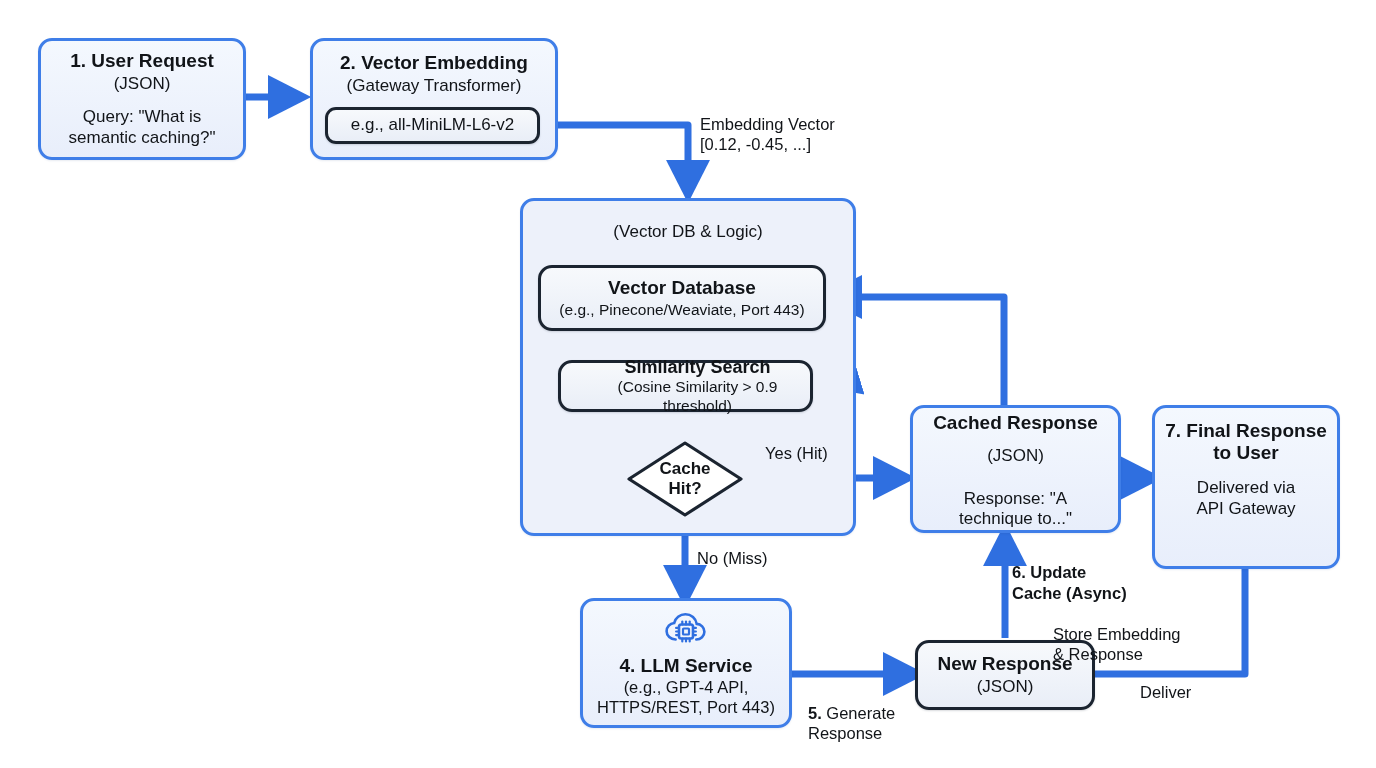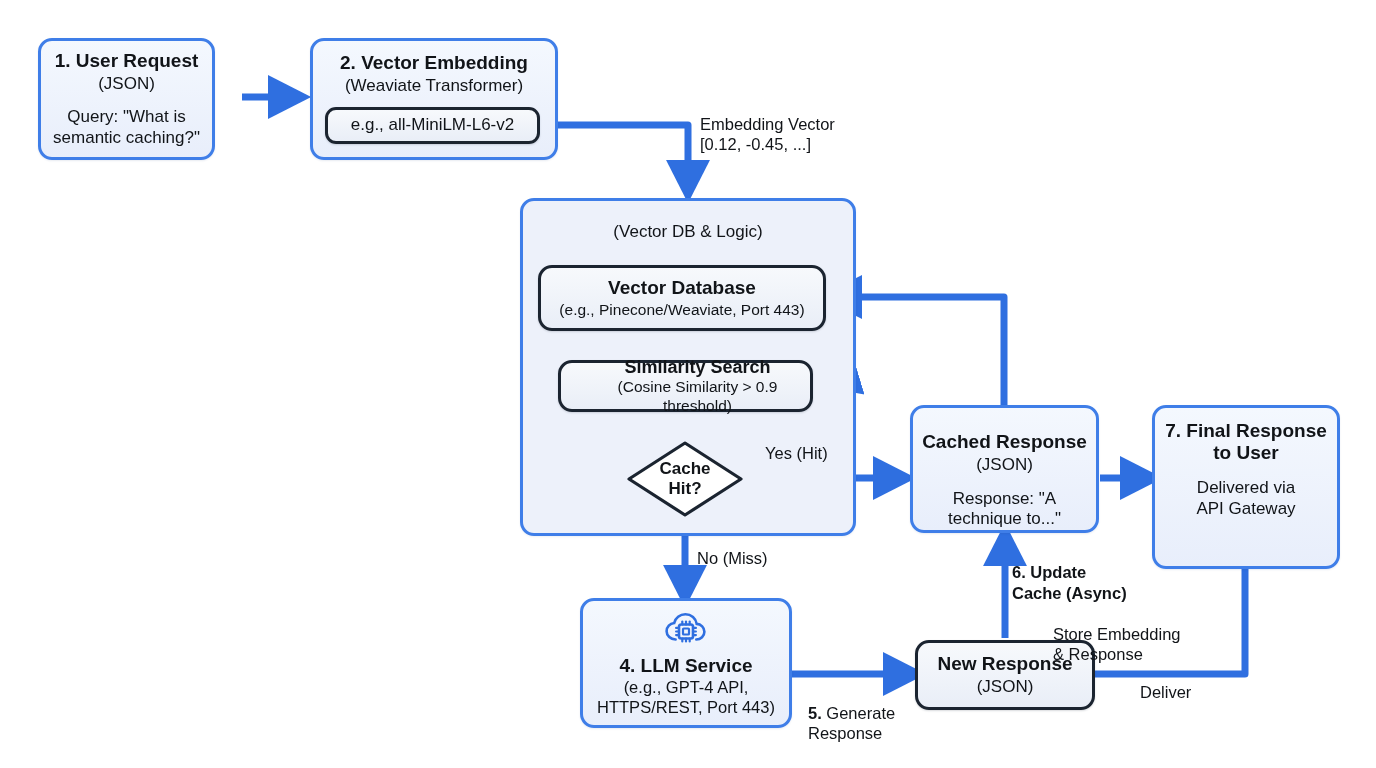--- a/index.html
+++ b/index.html
@@ -94,30 +94,30 @@
       <path d="M1004,406 L1004,297 L830,297"></path>
 
       
       <path d="M1100,478 L1152,478"></path>
 
       
       <path d="M1095,674 L1245,674 L1245,532"></path>
     </g>
   </svg>
 
-  <div class="node card" style="left:38px;top:38px;width:177px;height:122px;gap:2px;">
+  <div class="node card" style="left:38px;top:38px;width:208px;height:122px;gap:2px;">
     <div class="ttl w-title">1. User Request</div>
     <div class="sub w-sub">(JSON)</div>
     <div class="body w-body" style="margin-top:11px;white-space:pre-line;">Query: "What is
 semantic caching?"</div>
   </div>
 
   <div class="node card" style="left:310px;top:38px;width:248px;height:122px;gap:2px;justify-content:flex-start;padding-top:11px;">
     <div class="ttl w-title">2. Vector Embedding</div>
-    <div class="sub w-sub">(Weaviate Transformer)</div>
+    <div class="sub w-sub">(Gateway Transformer)</div>
   </div>
 
   <div class="node dark" style="left:325px;top:107px;width:215px;height:37px;border-radius:11px;">
     <div class="body w-body">e.g., all-MiniLM-L6-v2</div>
   </div>
 
   <div class="panel" style="position:absolute;left:520px;top:198px;width:336px;height:338px;box-sizing:border-box;"></div>
   <div class="node" style="left:520px;top:208px;width:336px;height:48px;gap:1px;background:transparent;">
     <div class="sub w-sub">(Vector DB &amp; Logic)</div>
   </div>
@@ -169,21 +169,21 @@
     <div class="ttl w-title">4. LLM Service</div>
     <div class="sub" style="font-size:16.5px;white-space:pre-line;">(e.g., GPT-4 API,
 HTTPS/REST, Port 443)</div>
   </div>
 
   <div class="node dark" style="left:915px;top:640px;width:180px;height:70px;gap:1px;">
     <div class="ttl w-title">New Response</div>
     <div class="sub w-sub">(JSON)</div>
   </div>
 
-  <div class="node card" style="left:910px;top:405px;width:189px;height:128px;gap:2px;justify-content:flex-end;padding-top:4px;">
+  <div class="node card" style="left:910px;top:405px;width:211px;height:128px;gap:2px;justify-content:space-between;padding-top:4px;">
     <div class="ttl w-title">Cached Response</div>
     <div class="sub w-sub">(JSON)</div>
     <div class="body w-body" style="margin-top:11px;white-space:pre-line;">Response: "A
 technique to..."</div>
   </div>
 
   <div class="node card" style="left:1152px;top:405px;width:188px;height:164px;gap:2px;justify-content:flex-start;padding-top:12px;">
     <div class="ttl w-title" style="white-space:pre-line;">7. Final Response
 to User</div>
     <div class="body w-body" style="margin-top:11px;white-space:pre-line;">Delivered via

